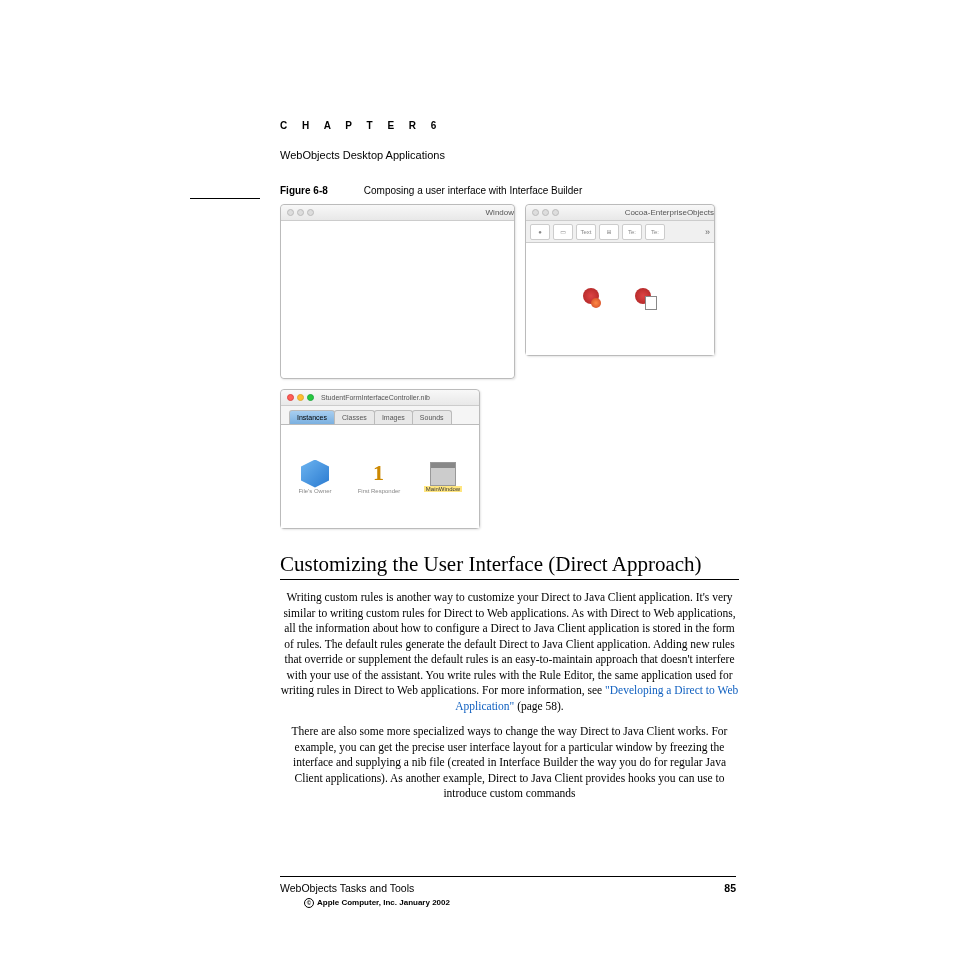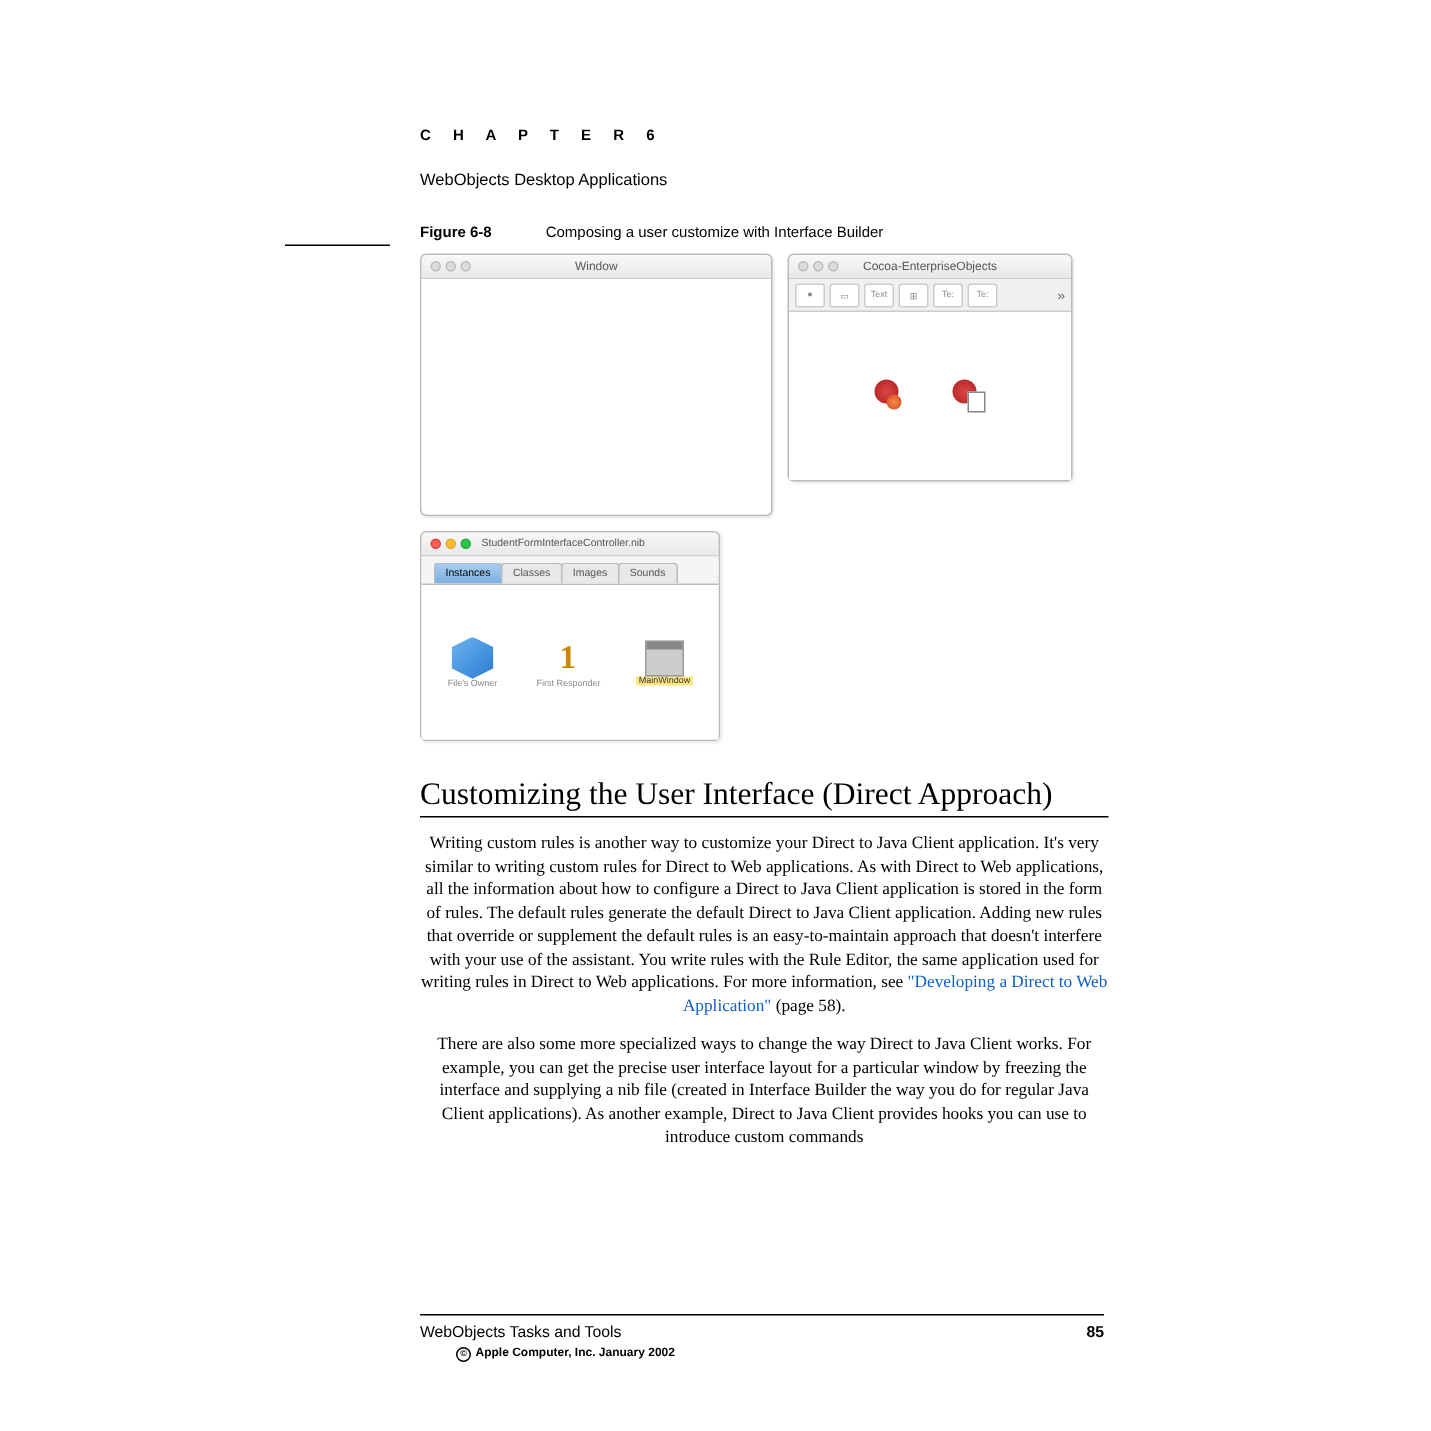--- a/index.html
+++ b/index.html
@@ -5,21 +5,21 @@
   * { box-sizing: border-box; margin: 0; padding: 0; }
   body {
     width: 954px;
     height: 954px;
     background: #fff;
     font-family: "Helvetica Neue", Helvetica, Arial, sans-serif;
     color: #000;
     position: relative;
   }
   .page {
-    padding: 85px 215px 0 280px;
+    padding: 120px 215px 0 280px;
   }
   .chapter-label {
     font-size: 10px;
     letter-spacing: 6px;
     font-weight: bold;
     margin-bottom: 18px;
   }
   .chapter-title {
     font-size: 11px;
     font-weight: normal;
@@ -80,21 +80,21 @@
   .traffic span {
     width: 7px; height: 7px; border-radius: 50%;
     background: #ddd; border: 0.5px solid #bbb;
   }
   .traffic.color span:nth-child(1){ background:#ff5f56; border-color:#d44; }
   .traffic.color span:nth-child(2){ background:#ffbd2e; border-color:#da3; }
   .traffic.color span:nth-child(3){ background:#27c93f; border-color:#2a4; }
   .win-title {
     position: absolute;
     left: 0; right: 0;
-    text-align: center;
+    text-align: right;
     font-size: 8px;
     color: #555;
   }
   .win-body {
     background: #fff;
     height: calc(100% - 16px);
     border-radius: 0 0 4px 4px;
   }
   
   .win1 { left: 0; top: 0; width: 235px; height: 175px; }
@@ -278,21 +278,21 @@
 </style>
 </head>
 <body>
 
 <div class="page">
   <div class="chapter-label">C H A P T E R   6</div>
   <div class="chapter-title">WebObjects Desktop Applications</div>
 
   <div class="figure-row">
     <span class="figure-label">Figure 6-8</span>
-    <span class="figure-caption">Composing a user customize with Interface Builder</span>
+    <span class="figure-caption">Composing a user interface with Interface Builder</span>
   </div>
 
   <div class="figure-area">
 
     <div class="mac-window win1">
       <div class="win-titlebar">
         <div class="traffic">
             <span></span>
             <span></span>
             <span></span>

